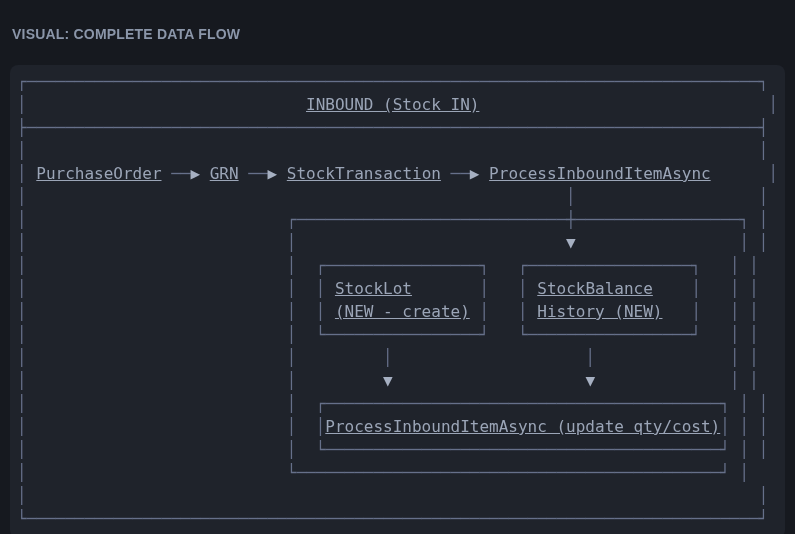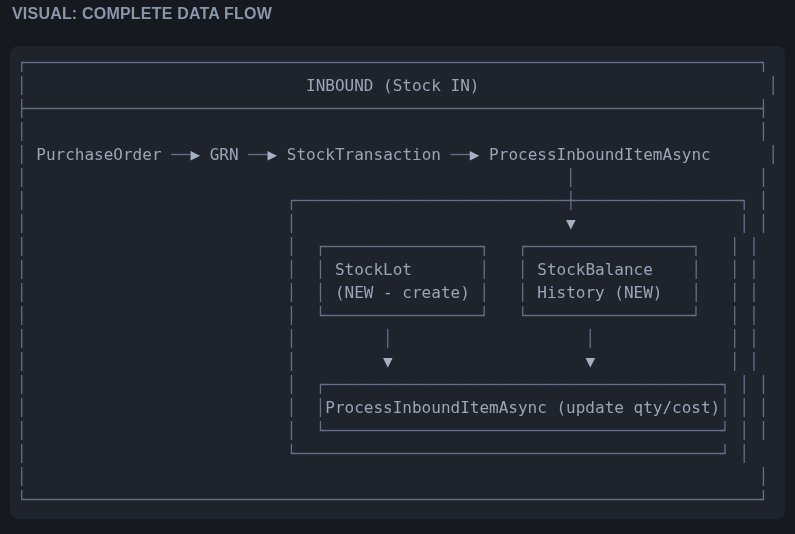--- a/index.html
+++ b/index.html
@@ -11,22 +11,22 @@
     --title:#8b96a9;
   }
   *{box-sizing:border-box;}
   html,body{margin:0;padding:0;}
   body{
     width:795px;height:534px;overflow:hidden;
     background:var(--page-bg);
     font-family:"Liberation Sans","DejaVu Sans",sans-serif;
   }
   .page-title{
-    margin:5px 0 0 12px;
-    font-size:16px;
+    margin:26px 0 0 12px;
+    font-size:14px;
     font-weight:700;
     letter-spacing:.2px;
     color:var(--title);
     font-family:"Liberation Sans","DejaVu Sans",sans-serif;
   }
   .code-panel{
     margin:23px 10px 0 10px;
     background:var(--panel-bg);
     border-radius:8px;
     padding:5px 6px 8px 7px;
@@ -34,21 +34,21 @@
   }
   pre.ascii{
     margin:0;
     font-family:"DejaVu Sans Mono","Liberation Mono",monospace;
     font-size:16px;
     line-height:23px;
     white-space:pre;
     color:var(--line);
   }
   pre.ascii .ln{color:var(--line);}
-  pre.ascii .wd{color:var(--word);}
+  pre.ascii .wd{color:var(--word);text-decoration:underline;}
   pre.ascii .ar{color:var(--arrow);}
   pre.ascii .sp{color:var(--line);}
 </style>
 </head>
 <body>
 
 <h1 class="page-title">VISUAL: COMPLETE DATA FLOW</h1>
 
 <div class="code-panel">
   <pre class="ascii"><span class="ln">┌</span><span class="ln">────────────────────────────────────────────────────────────────────────────</span><span class="ln">┐</span>

